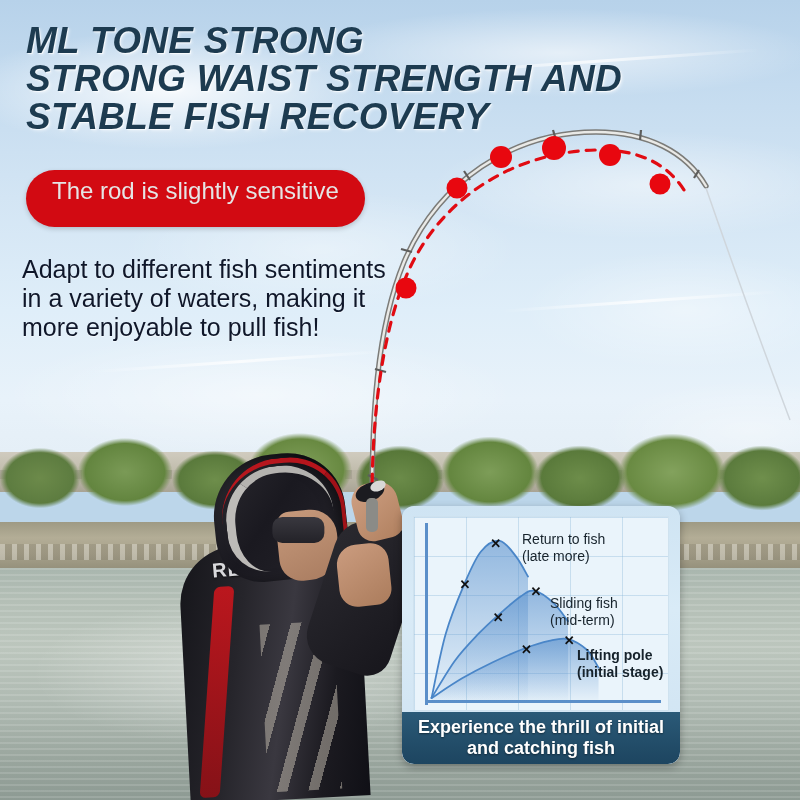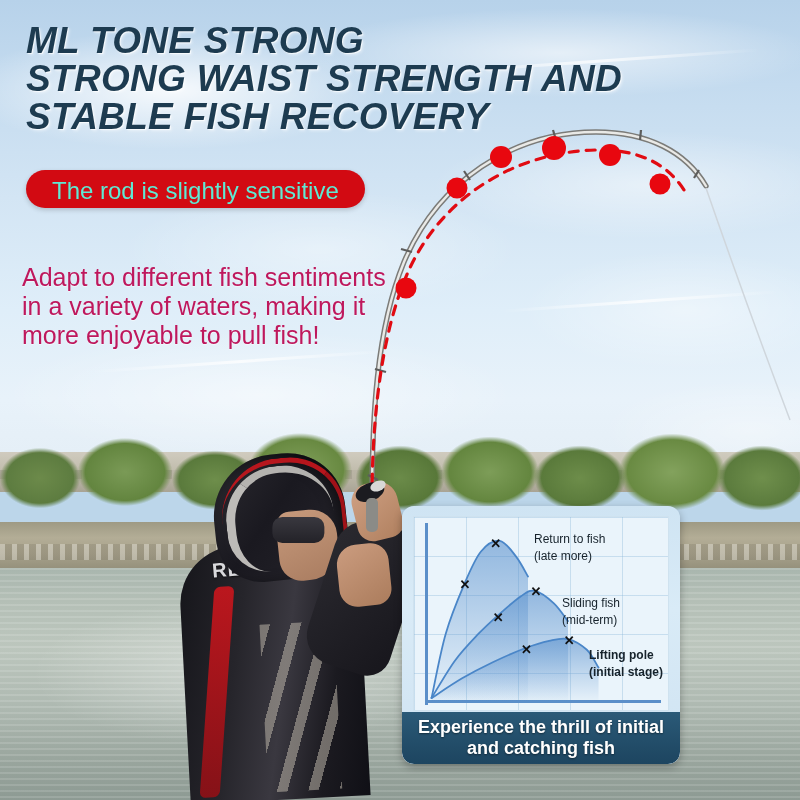--- a/index.html
+++ b/index.html
@@ -163,34 +163,33 @@
     font-weight:700; font-style:italic;
     letter-spacing:.3px;
     text-shadow:1px 1px 0 rgba(255,255,255,.65), 2px 2px 3px rgba(255,255,255,.45);
   }
   .headline div{ white-space:nowrap; }
 
   
   .pill{
     position:absolute; left:26px; top:170px;
     background:#d20a12;
-    color:#5eead4;
+    color:#e5e5e5;
     border-radius:34px;
-    padding:7px 26px 3px 26px;
+    padding:7px 26px 22px 26px;
     font-size:24px; line-height:28px;
     text-align:center;
     box-shadow:0 2px 5px rgba(0,0,0,.18);
   }
 
   
   .body-par{
     position:absolute; left:22px; top:255px; width:420px;
-    color:#be185d; font-size:25px; line-height:29px;
+    color:#0f172a; font-size:25px; line-height:29px;
     text-shadow:0 1px 1px rgba(255,255,255,.6);
-    margin-top:8px;
   }
 
   
   .card{
     position:absolute; left:402px; top:506px; width:278px; height:258px;
     border-radius:12px;
     background:linear-gradient(180deg,#cfe4f3 0%,#d9ebf7 40%,#cfe3f2 100%);
     box-shadow:0 3px 9px rgba(0,0,0,.3);
     overflow:hidden;
   }
@@ -215,22 +214,22 @@
     position:absolute; left:11px; bottom:7px; width:236px; height:3px;
     background:#5b8fc9;
   }
   .curvesvg{ position:absolute; inset:0; }
   .xmark{
     position:absolute; color:#111; font-size:13px; font-weight:700;
     line-height:13px; transform:translate(-50%,-50%);
     font-family:"Liberation Sans", sans-serif;
   }
   .clabel{
-    position:absolute; color:#16222b; font-size:12px; line-height:17px;
-    text-align:left; white-space:nowrap;margin-left:12px;
+    position:absolute; color:#16222b; font-size:14px; line-height:17px;
+    text-align:left; white-space:nowrap;
   }
   .clabel .sub{ display:block; }
   .caption{
     position:absolute; left:0; bottom:0; width:278px; height:52px;
     background:linear-gradient(180deg,#2b5a78 0%,#234e6a 55%,#1d4560 100%);
     color:#ffffff; font-size:18px; line-height:21px; font-weight:700;
     display:flex; flex-direction:column; align-items:center; justify-content:center;
     border-radius:0 0 12px 12px;
     text-shadow:0 1px 2px rgba(0,0,0,.45);
   }

